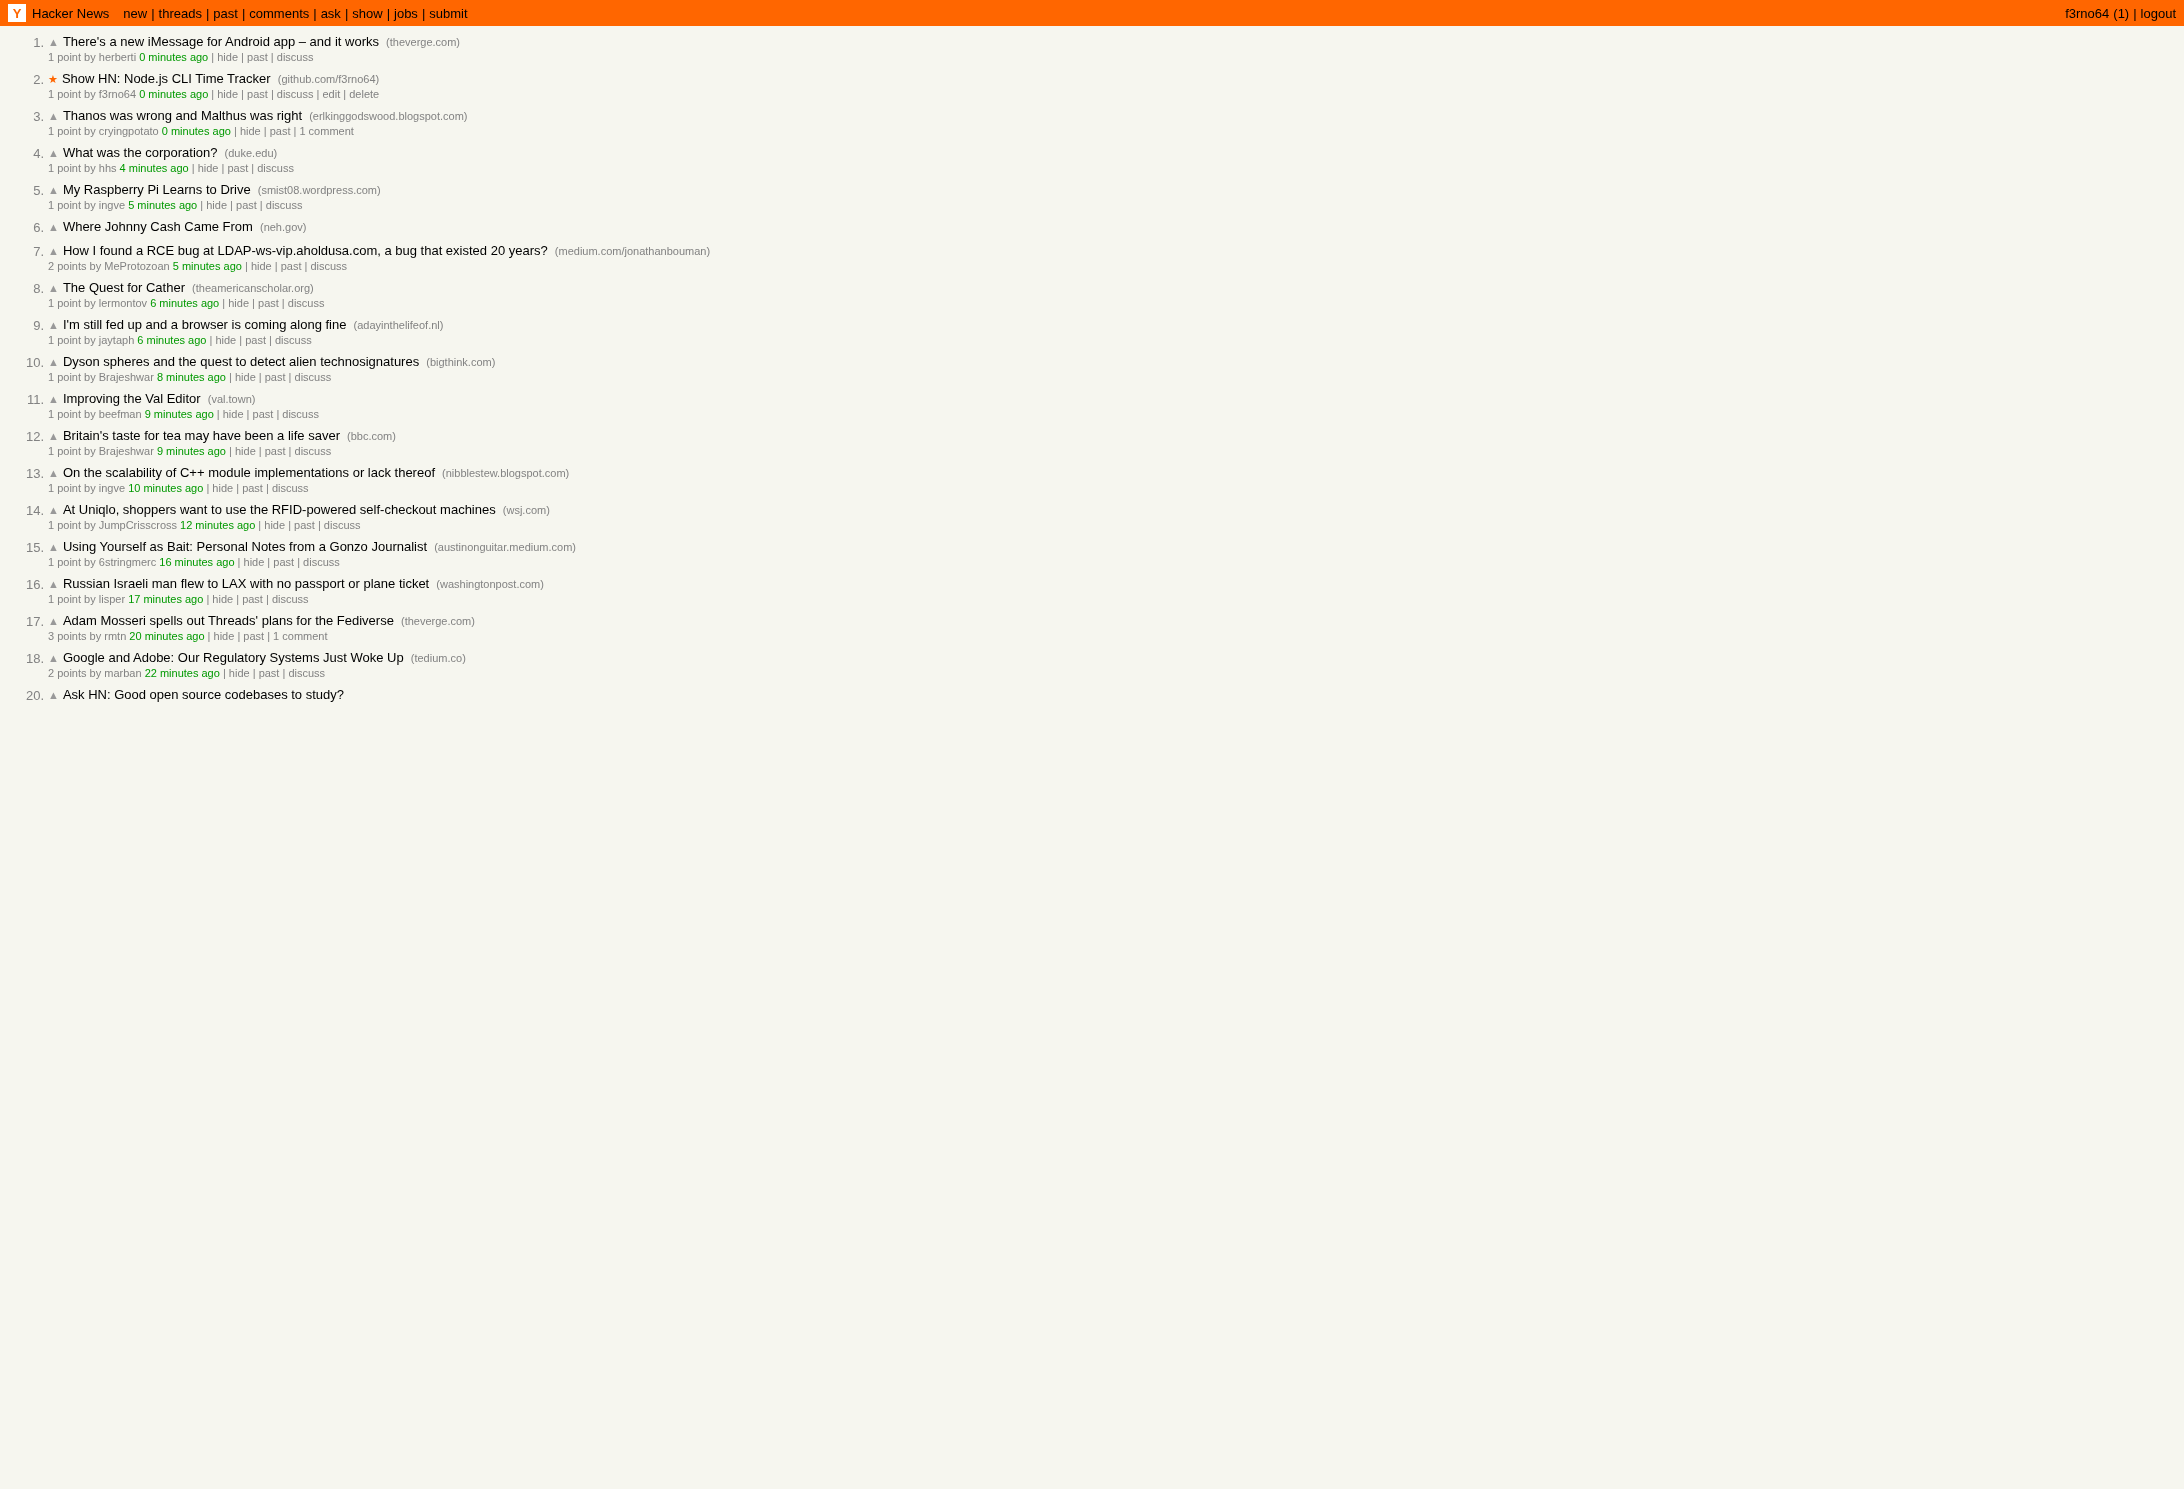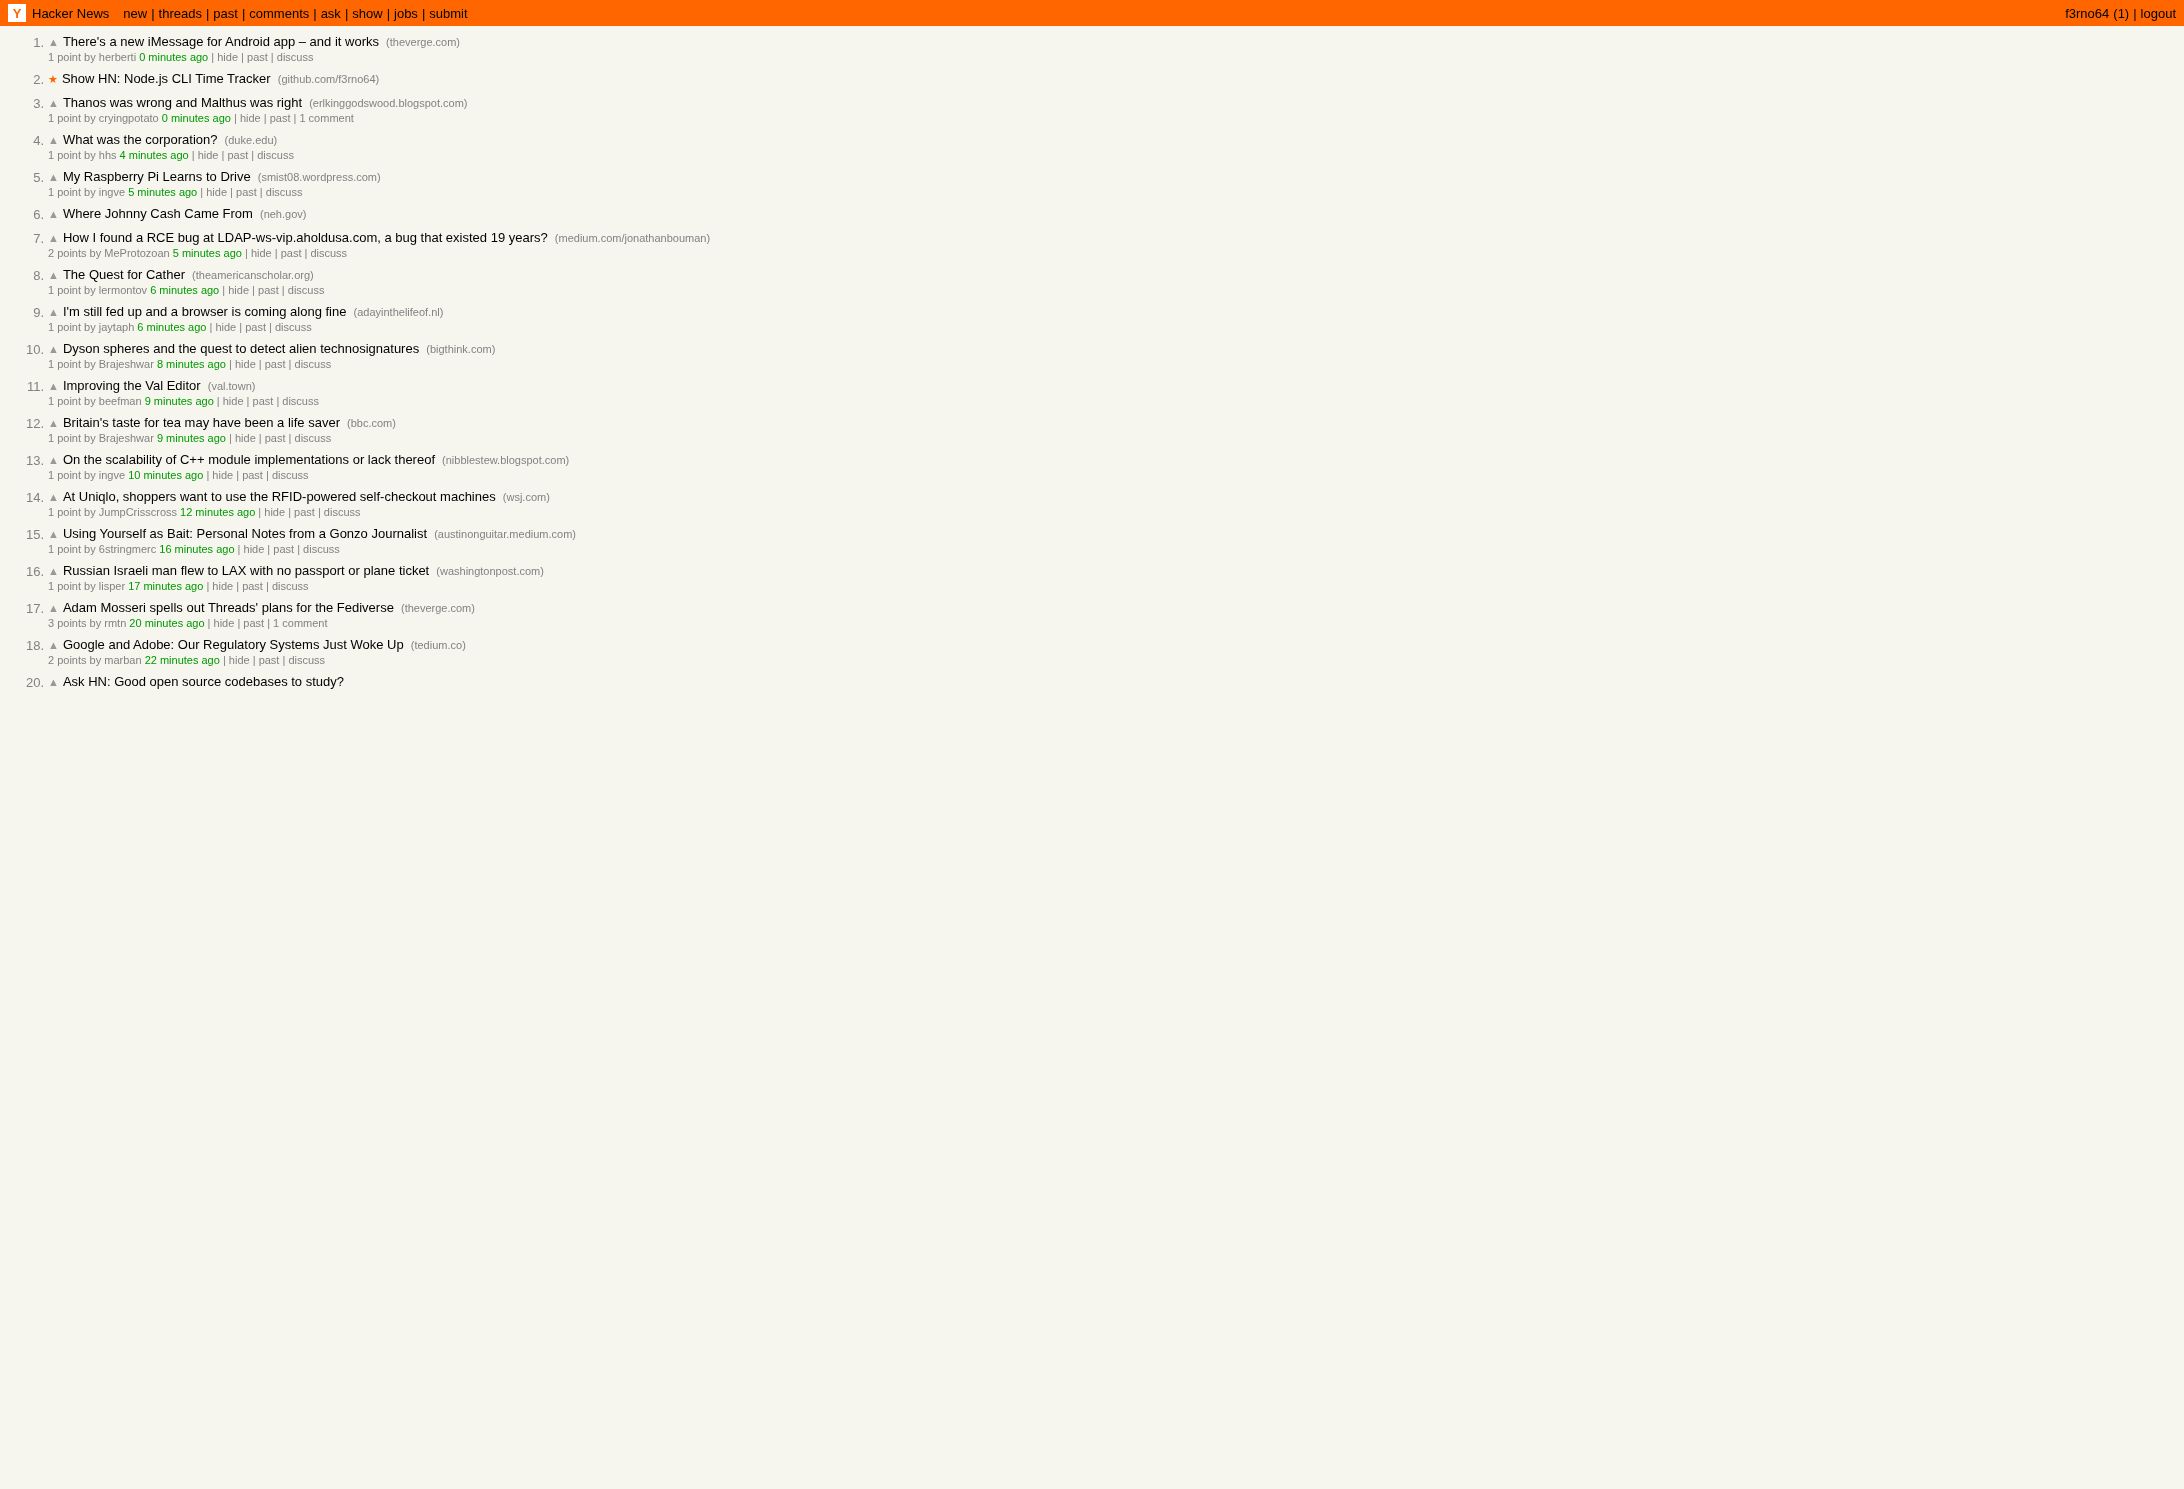--- a/index.html
+++ b/index.html
@@ -180,20 +180,21 @@
         </div>
         <div class="story-meta"><span>1 point</span> <span>by</span> <a href="#">herberti</a> <a href="#" class="green-time">0 minutes ago</a> | <a href="#" class="meta-link">hide</a> | <a href="#" class="meta-link">past</a> | <a href="#" class="meta-link">discuss</a></div>
         <div class="story-spacer"></div>
       </div>
       <div class="story-item">
         <div class="story-row">
           <span class="story-num">2.</span>
           <span class="vote-arrow starred">★</span>
           <div class="story-title-wrap"><span class="story-title"><a href="#">Show HN: Node.js CLI Time Tracker</a><span class="story-domain"> (github.com/f3rno64)</span></span></div>
         </div>
+        <div class="story-meta"><span>1 point</span> <span>by</span> <a href="#">f3rno64</a> <a href="#" class="green-time">0 minutes ago</a> | <a href="#" class="meta-link">hide</a> | <a href="#" class="meta-link">past</a> | <a href="#" class="meta-link">discuss</a> | <a href="#" class="meta-link">edit</a> | <a href="#" class="meta-link">delete</a></div>
         <div class="story-spacer"></div>
       </div>
       <div class="story-item">
         <div class="story-row">
           <span class="story-num">3.</span>
           <span class="vote-arrow">▲</span>
           <div class="story-title-wrap"><span class="story-title"><a href="#">Thanos was wrong and Malthus was right</a><span class="story-domain"> (erlkinggodswood.blogspot.com)</span></span></div>
         </div>
         <div class="story-meta"><span>1 point</span> <span>by</span> <a href="#">cryingpotato</a> <a href="#" class="green-time">0 minutes ago</a> | <a href="#" class="meta-link">hide</a> | <a href="#" class="meta-link">past</a> | <a href="#" class="meta-link">1 comment</a></div>
         <div class="story-spacer"></div>
@@ -221,21 +222,21 @@
           <span class="story-num">6.</span>
           <span class="vote-arrow">▲</span>
           <div class="story-title-wrap"><span class="story-title"><a href="#">Where Johnny Cash Came From</a><span class="story-domain"> (neh.gov)</span></span></div>
         </div>
         <div class="story-spacer"></div>
       </div>
       <div class="story-item">
         <div class="story-row">
           <span class="story-num">7.</span>
           <span class="vote-arrow">▲</span>
-          <div class="story-title-wrap"><span class="story-title"><a href="#">How I found a RCE bug at LDAP-ws-vip.aholdusa.com, a bug that existed 19 years?</a><span class="story-domain"> (medium.com/jonathanbouman)</span></span></div>
+          <div class="story-title-wrap"><span class="story-title"><a href="#">How I found a RCE bug at LDAP-ws-vip.aholdusa.com, a bug that existed 20 years?</a><span class="story-domain"> (medium.com/jonathanbouman)</span></span></div>
         </div>
         <div class="story-meta"><span>2 points</span> <span>by</span> <a href="#">MeProtozoan</a> <a href="#" class="green-time">5 minutes ago</a> | <a href="#" class="meta-link">hide</a> | <a href="#" class="meta-link">past</a> | <a href="#" class="meta-link">discuss</a></div>
         <div class="story-spacer"></div>
       </div>
       <div class="story-item">
         <div class="story-row">
           <span class="story-num">8.</span>
           <span class="vote-arrow">▲</span>
           <div class="story-title-wrap"><span class="story-title"><a href="#">The Quest for Cather</a><span class="story-domain"> (theamericanscholar.org)</span></span></div>
         </div>

